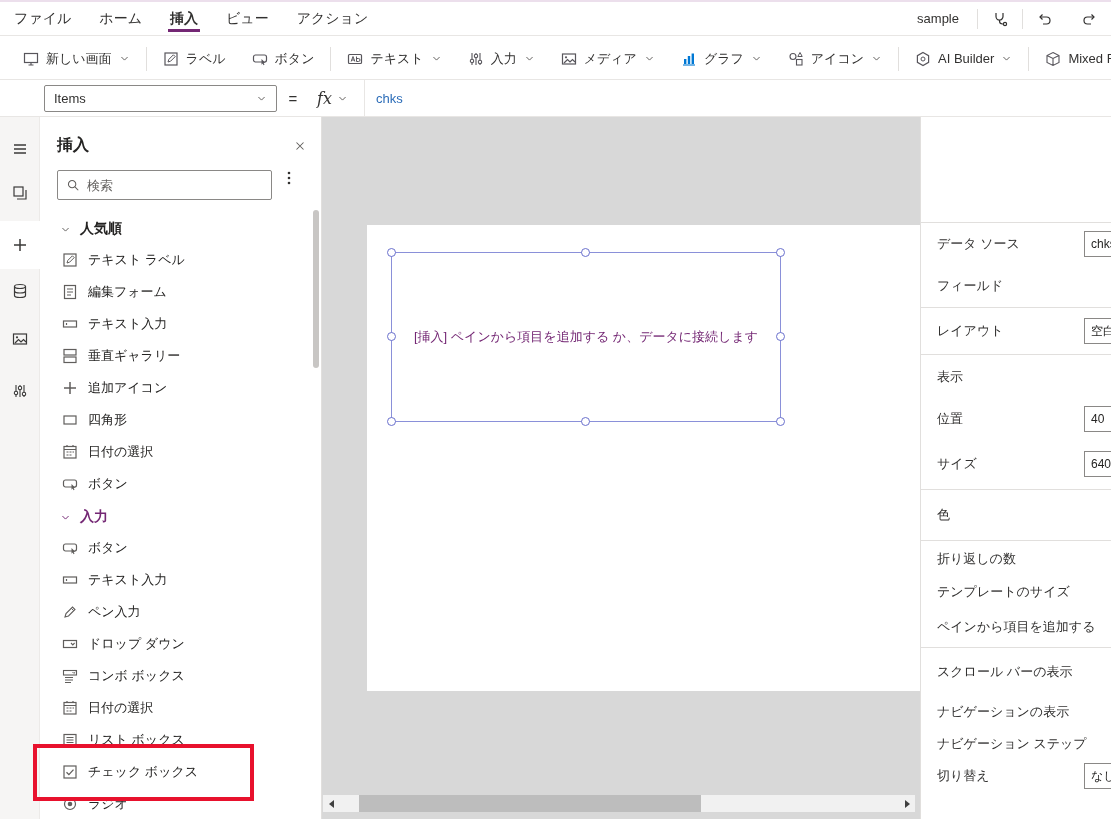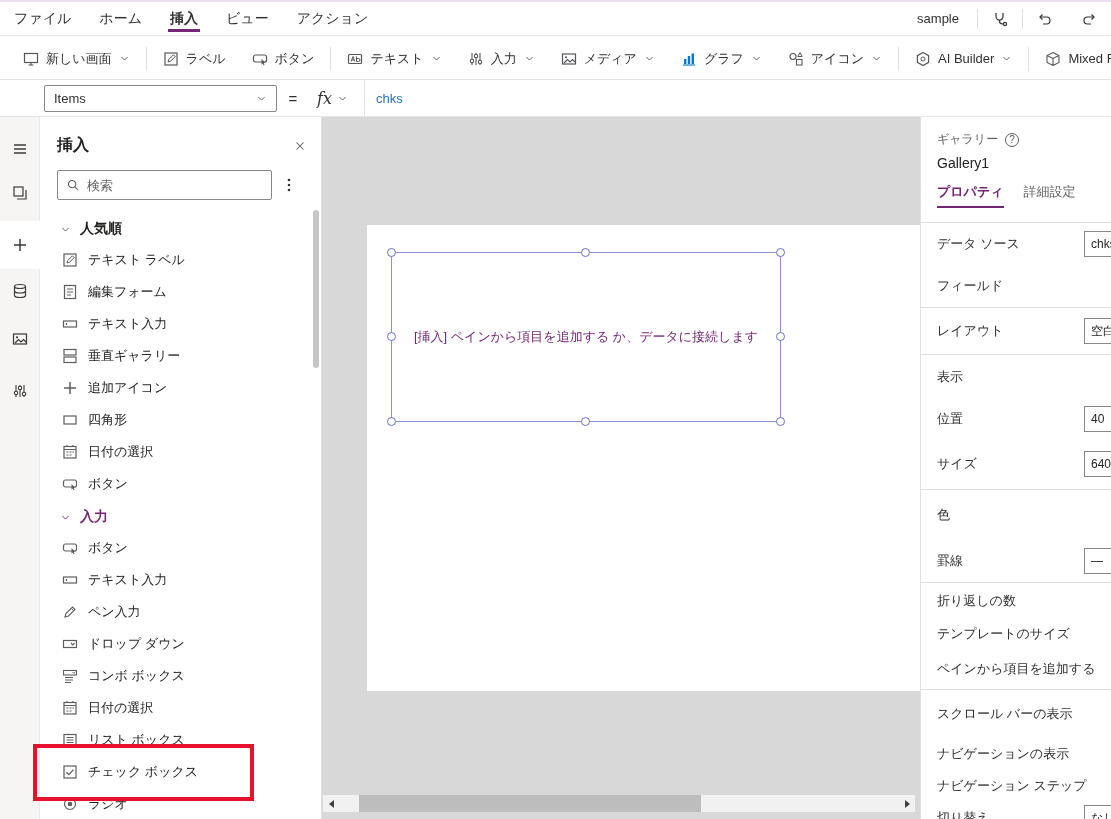--- a/index.html
+++ b/index.html
@@ -51,21 +51,21 @@
   .rail { position:absolute; top:117px; left:0; width:40px; bottom:0; background:#f6f5f4; border-right:1px solid #eceae8; }
   .rail-btn { position:absolute; left:0; width:40px; display:flex; align-items:center; justify-content:center; color:#3b3a39; cursor:pointer; }
   .rail-btn.active { background:#fff; }
 
   
   .panel { position:absolute; top:117px; left:40px; width:282px; bottom:0; background:#fff;
     border-right:1px solid #e1dfdd; overflow:hidden; }
   .panel-header { display:flex; align-items:center; padding:18px 14px 0 17px; }
   .panel-title { font-size:16px; font-weight:bold; color:#252423; }
   .panel-close { margin-left:auto; color:#605e5c; cursor:pointer; }
-  .search-row { display:flex; align-items:center; margin:14px 6px 0 17px; gap:9px; }
+  .search-row { display:flex; margin:14px 6px 0 17px; gap:9px; }
   .search-box { flex:0 0 208px; height:30px; border:1px solid #8a8886; border-radius:2px;
     display:flex; align-items:center; padding:0 8px; gap:7px; color:#605e5c; background:#fff; }
   .search-input { border:none; outline:none; flex:1; font-size:13px; min-width:0;
     font-family:"Liberation Sans","DejaVu Sans",sans-serif; color:#323130; }
   .search-input::placeholder { color:#605e5c; }
   .more-btn { color:#323130; cursor:pointer; }
   .section-hdr { display:flex; align-items:center; gap:9px; height:30px; margin-top:14px; padding-left:20px;
     font-size:14px; font-weight:bold; color:#252423; cursor:pointer; }
   .section-hdr.tinted { color:#742774; margin-top:2px; }
   .section-hdr.tinted .chev { color:#742774; }
@@ -586,31 +586,20 @@
   <div class="hscroll">
     <span class="hs-arrow left"></span>
     <span class="hs-track">
       <span class="hs-thumb"></span>
     </span>
     <span class="hs-arrow right"></span>
   </div>
 </div>
 
 <div class="props">
-  <div class="props-head">
-    <div class="ctrl-type-row">
-      <span class="ctrl-type">ギャラリー</span>
-      <span class="help-circ"></span>
-    </div>
-    <div class="ctrl-name">Gallery1</div>
-    <div class="ptabs">
-      <span class="ptab active">プロパティ</span>
-      <span class="ptab">詳細設定</span>
-    </div>
-  </div>
   <div class="props-rows">
     <div class="pdiv"></div>
     <div class="prow" style="height:42px">
       <span>データ ソース</span>
       <span class="pinput">chks</span>
     </div>
     <div class="prow" style="height:42px">
       <span>フィールド</span>
     </div>
     <div class="pdiv"></div>
@@ -627,24 +616,20 @@
       <span class="pinput">40</span>
     </div>
     <div class="prow" style="height:50px">
       <span>サイズ</span>
       <span class="pinput">640</span>
     </div>
     <div class="pdiv"></div>
     <div class="prow" style="height:50px">
       <span>色</span>
     </div>
-    <div class="prow" style="height:42px">
-      <span>罫線</span>
-      <span class="pinput">—</span>
-    </div>
     <div class="pdiv"></div>
     <div class="prow" style="height:36px">
       <span>折り返しの数</span>
     </div>
     <div class="prow" style="height:30px">
       <span>テンプレートのサイズ</span>
     </div>
     <div class="prow" style="height:40px">
       <span>ペインから項目を追加する</span>
     </div>

